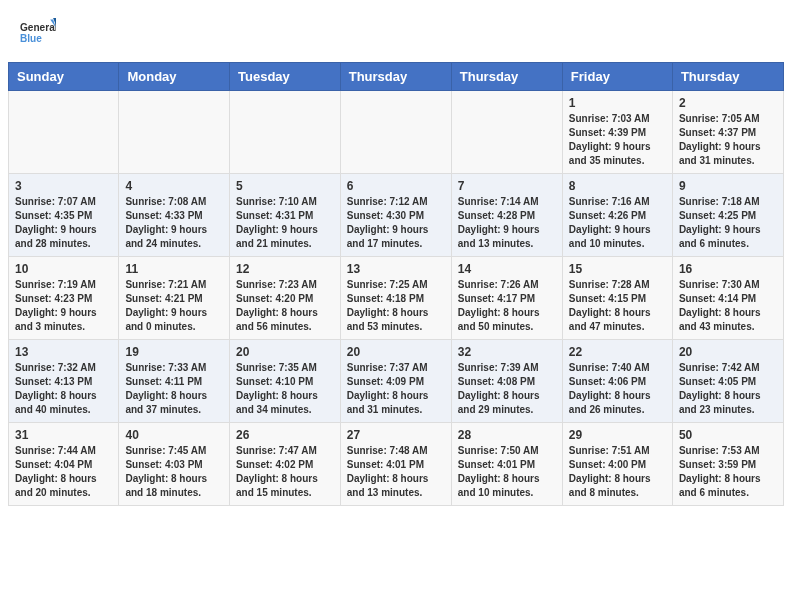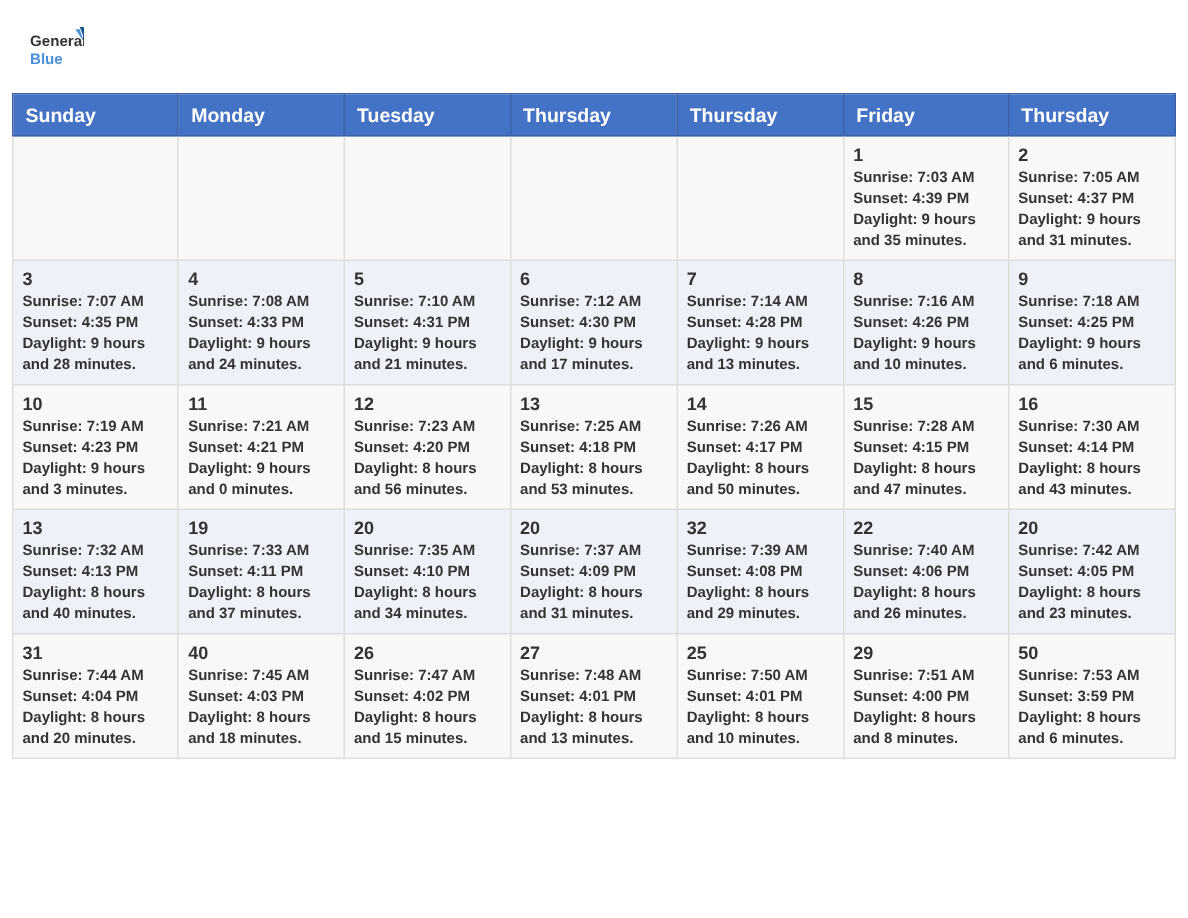--- a/index.html
+++ b/index.html
@@ -233,21 +233,21 @@
           </td>
           <td>
             <span class="day-number">26</span>
             <div class="day-info">Sunrise: 7:47 AM<br>Sunset: 4:02 PM<br>Daylight: 8 hours and 15 minutes.</div>
           </td>
           <td>
             <span class="day-number">27</span>
             <div class="day-info">Sunrise: 7:48 AM<br>Sunset: 4:01 PM<br>Daylight: 8 hours and 13 minutes.</div>
           </td>
           <td>
-            <span class="day-number">25</span>
+            <span class="day-number">28</span>
             <div class="day-info">Sunrise: 7:50 AM<br>Sunset: 4:01 PM<br>Daylight: 8 hours and 10 minutes.</div>
           </td>
           <td>
             <span class="day-number">29</span>
             <div class="day-info">Sunrise: 7:51 AM<br>Sunset: 4:00 PM<br>Daylight: 8 hours and 8 minutes.</div>
           </td>
           <td>
             <span class="day-number">50</span>
             <div class="day-info">Sunrise: 7:53 AM<br>Sunset: 3:59 PM<br>Daylight: 8 hours and 6 minutes.</div>
           </td>

